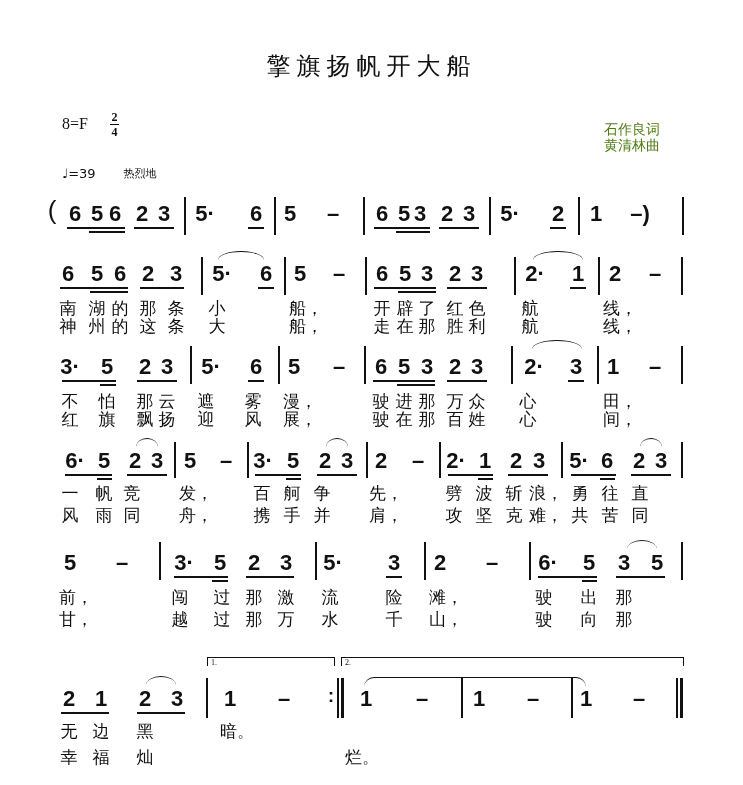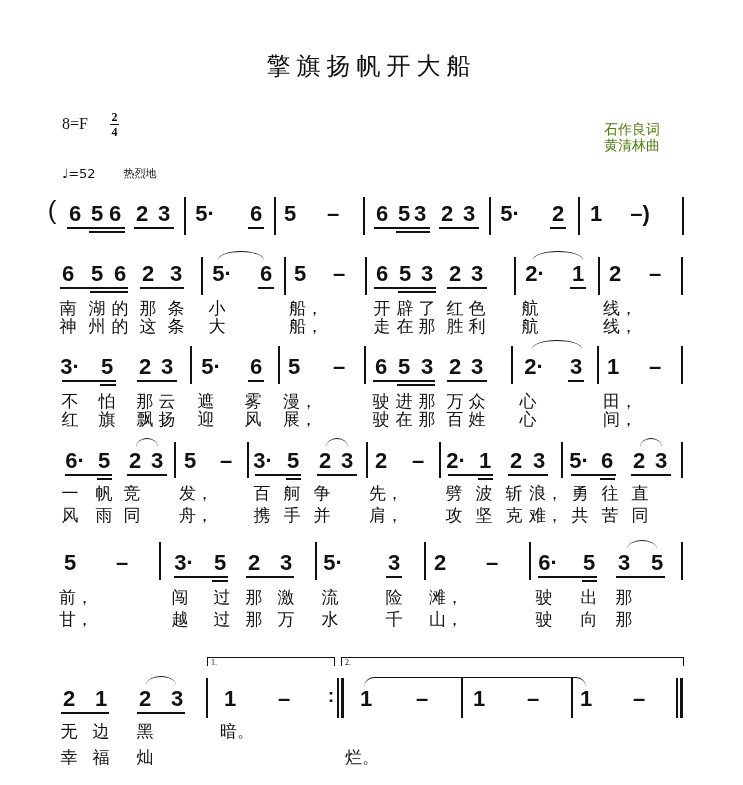--- a/index.html
+++ b/index.html
@@ -30,21 +30,21 @@
 <div class="abs ts">
   <span>2</span>
   <span class="line"></span>
   <span>4</span>
 </div>
 <div class="abs credits">
   <div>石作良词</div>
   <div>黄清林曲</div>
 </div>
 <div class="abs tempo">
-  <span class="note">♩=52</span>
+  <span class="note">♩=39</span>
   <span>热烈地</span>
 </div>
 
 <div class="sys" style="top:195px;height:45px;">
   <span class="n" style="left:52px;top:0;font-weight:normal;font-size:26px;">(</span>
   <span class="n" style="left:75px;top:6px;">6</span>
   <span class="n" style="left:97px;top:6px;">5</span>
   <span class="n" style="left:115px;top:6px;">6</span>
   <span class="n" style="left:142px;top:6px;">2</span>
   <span class="n" style="left:164px;top:6px;">3</span>

